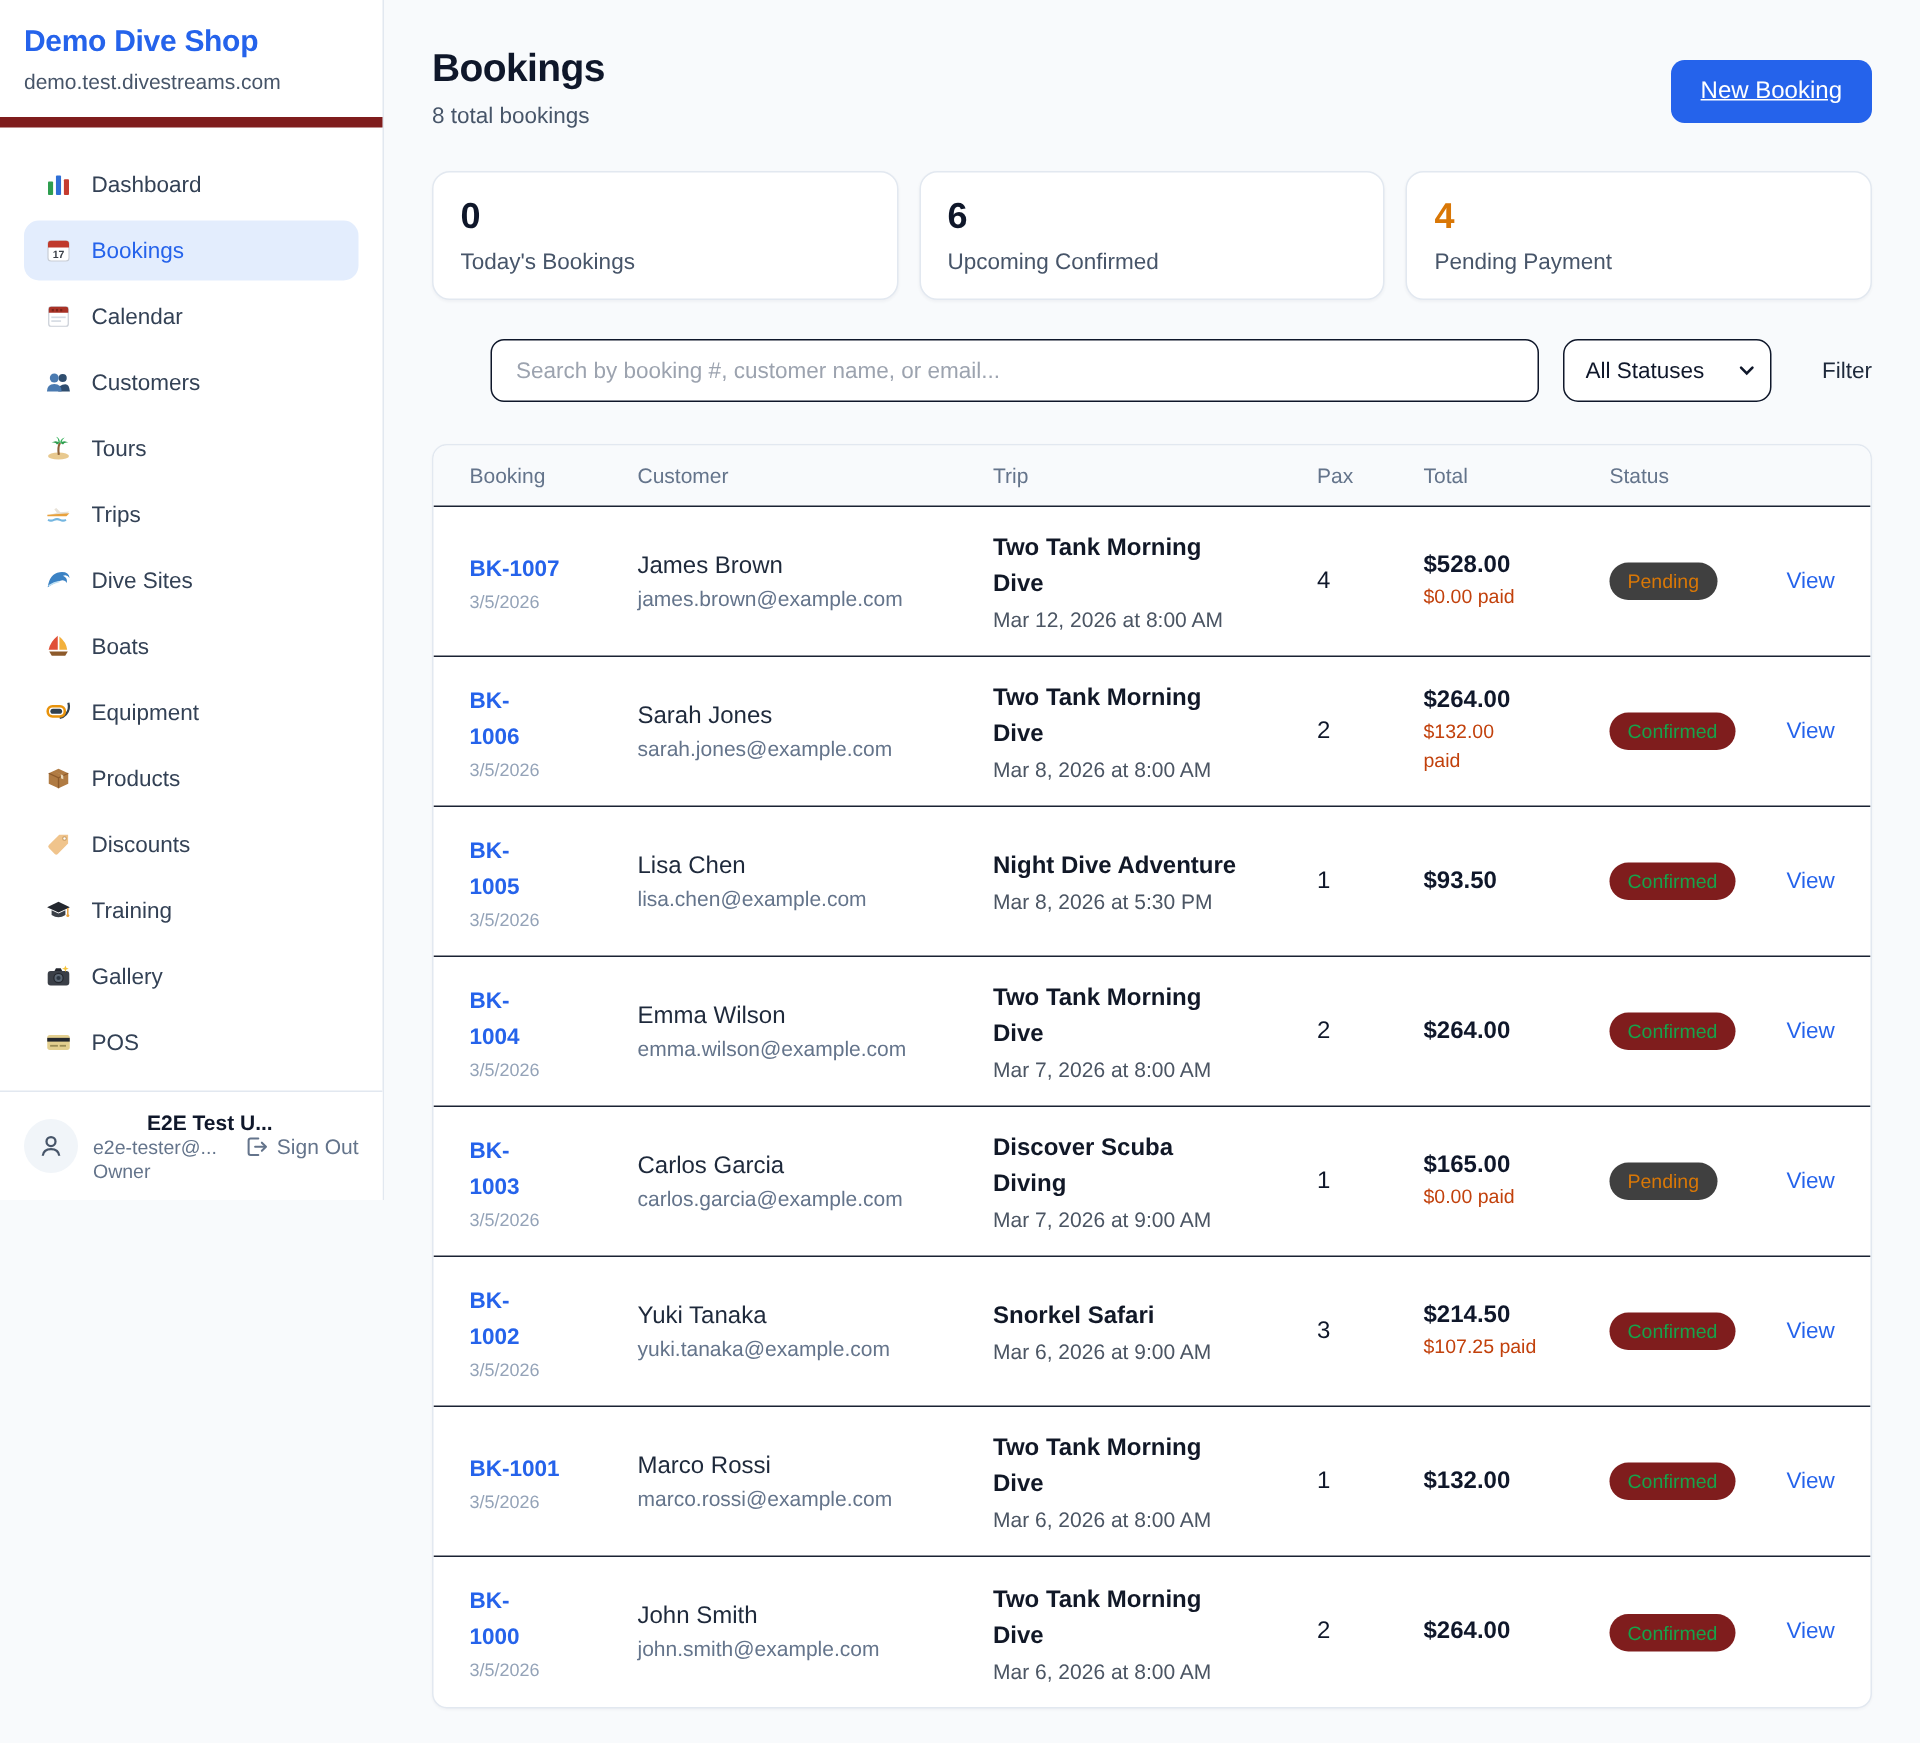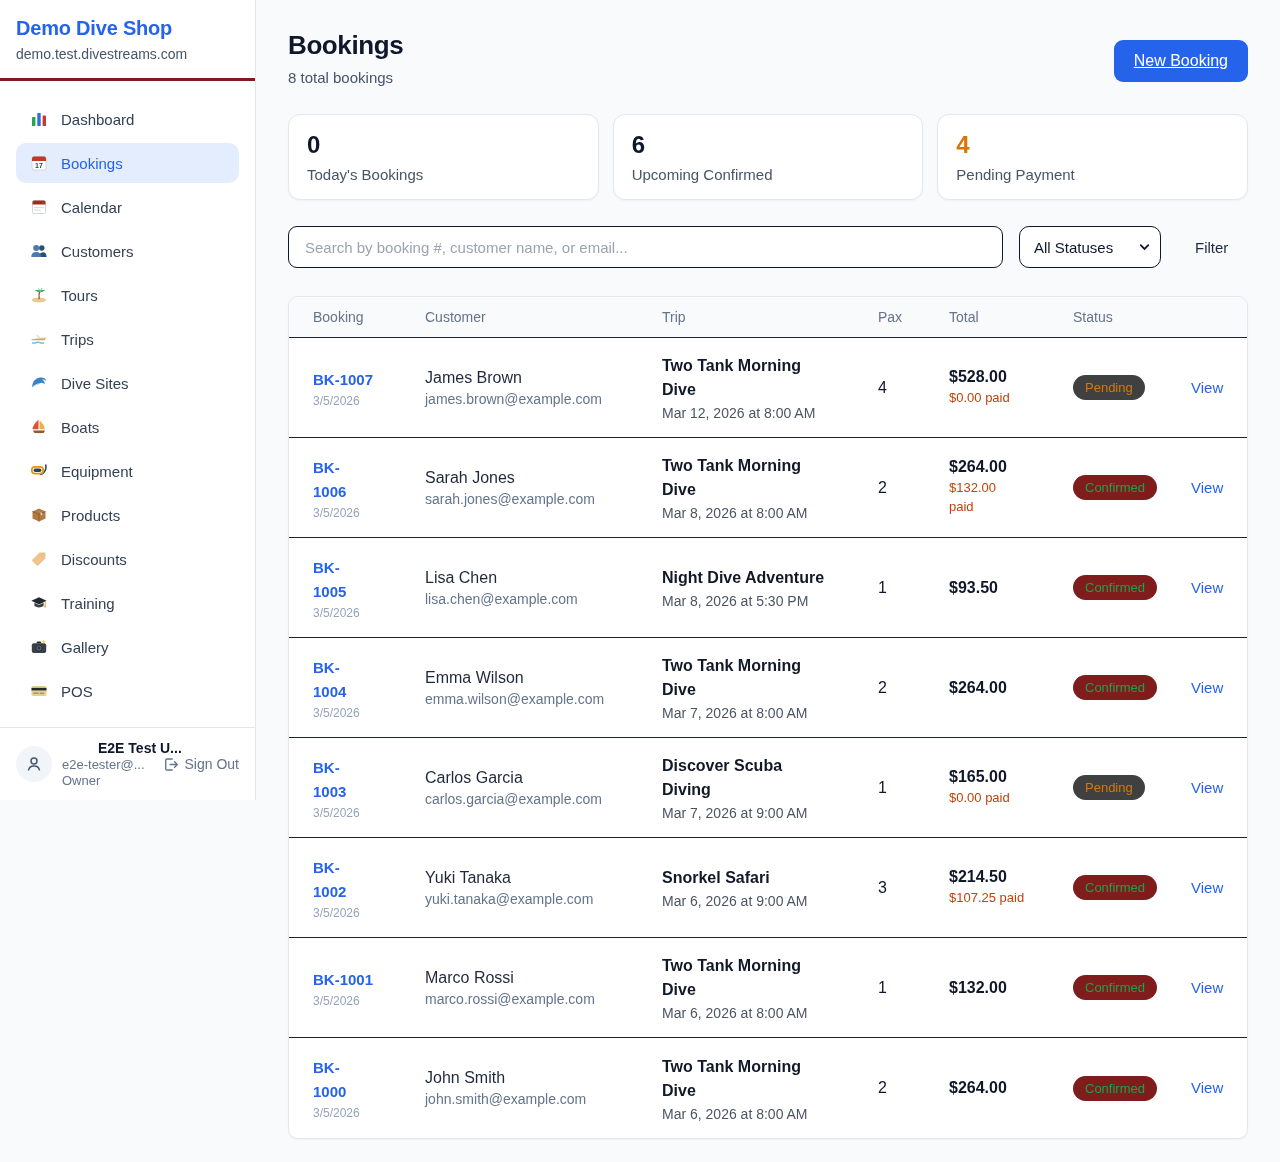--- a/index.html
+++ b/index.html
@@ -12,21 +12,21 @@
     overflow: hidden;
   }
 
   
   .sidebar {
     position: absolute; left: 0; top: 0;
     width: 256px; height: 800px;
     background: #ffffff;
     border-right: 1px solid #e2e8f0;
   }
-  .shop-header { padding: 17px 16px 16px; border-bottom: 3px solid #7f1d1d; }
+  .shop-header { padding: 17px 16px 16px; border-bottom: 7px solid #7f1d1d; }
   .shop-name { font-size: 20px; font-weight: 700; color: #2563eb; letter-spacing: -0.2px; }
   .shop-domain { font-size: 14px; color: #475569; margin-top: 6px; }
 
   .nav { padding: 18px 16px 0; list-style: none; }
   .nav-item {
     display: flex; align-items: center; gap: 13px;
     height: 40px; padding: 0 14px; margin-bottom: 4px;
     border-radius: 10px; font-size: 15px; color: #334155; cursor: pointer;
   }
   .nav-item.active { background: #e3edfd; color: #2563eb; font-weight: 500; }
@@ -72,21 +72,21 @@
     padding: 16px 18px; box-shadow: 0 1px 2px rgba(15,23,42,0.04);
   }
   .stat-value { font-size: 24px; font-weight: 700; color: #0f172a; }
   .stat-value.accent { color: #d97706; }
   .stat-label { font-size: 15px; color: #475569; margin-top: 7px; }
 
   .filter-bar { display: flex; align-items: center; margin-top: 26px; }
   .search-input {
     width: 715px; height: 42px; background: #fff;
     border: 1.5px solid #0f172a; border-radius: 9px;
-    padding: 0 16px; font-size: 15px; font-family: inherit; color: #0f172a;
+    padding: 0 16px; font-size: 15px; font-family: inherit; color: #0f172a; margin-left: 39px;
   }
   .search-input::placeholder { color: #9ca3af; }
   .select-wrap {
     position: relative; width: 142px; height: 42px; margin-left: 16px;
     border: 1.5px solid #0f172a; border-radius: 10px; background: #fff;
   }
   .select-wrap select {
     width: 100%; height: 100%; border: none; background: transparent;
     -webkit-appearance: none; appearance: none;
     padding: 0 30px 0 14px; font-size: 15px; font-family: inherit; color: #0f172a;

